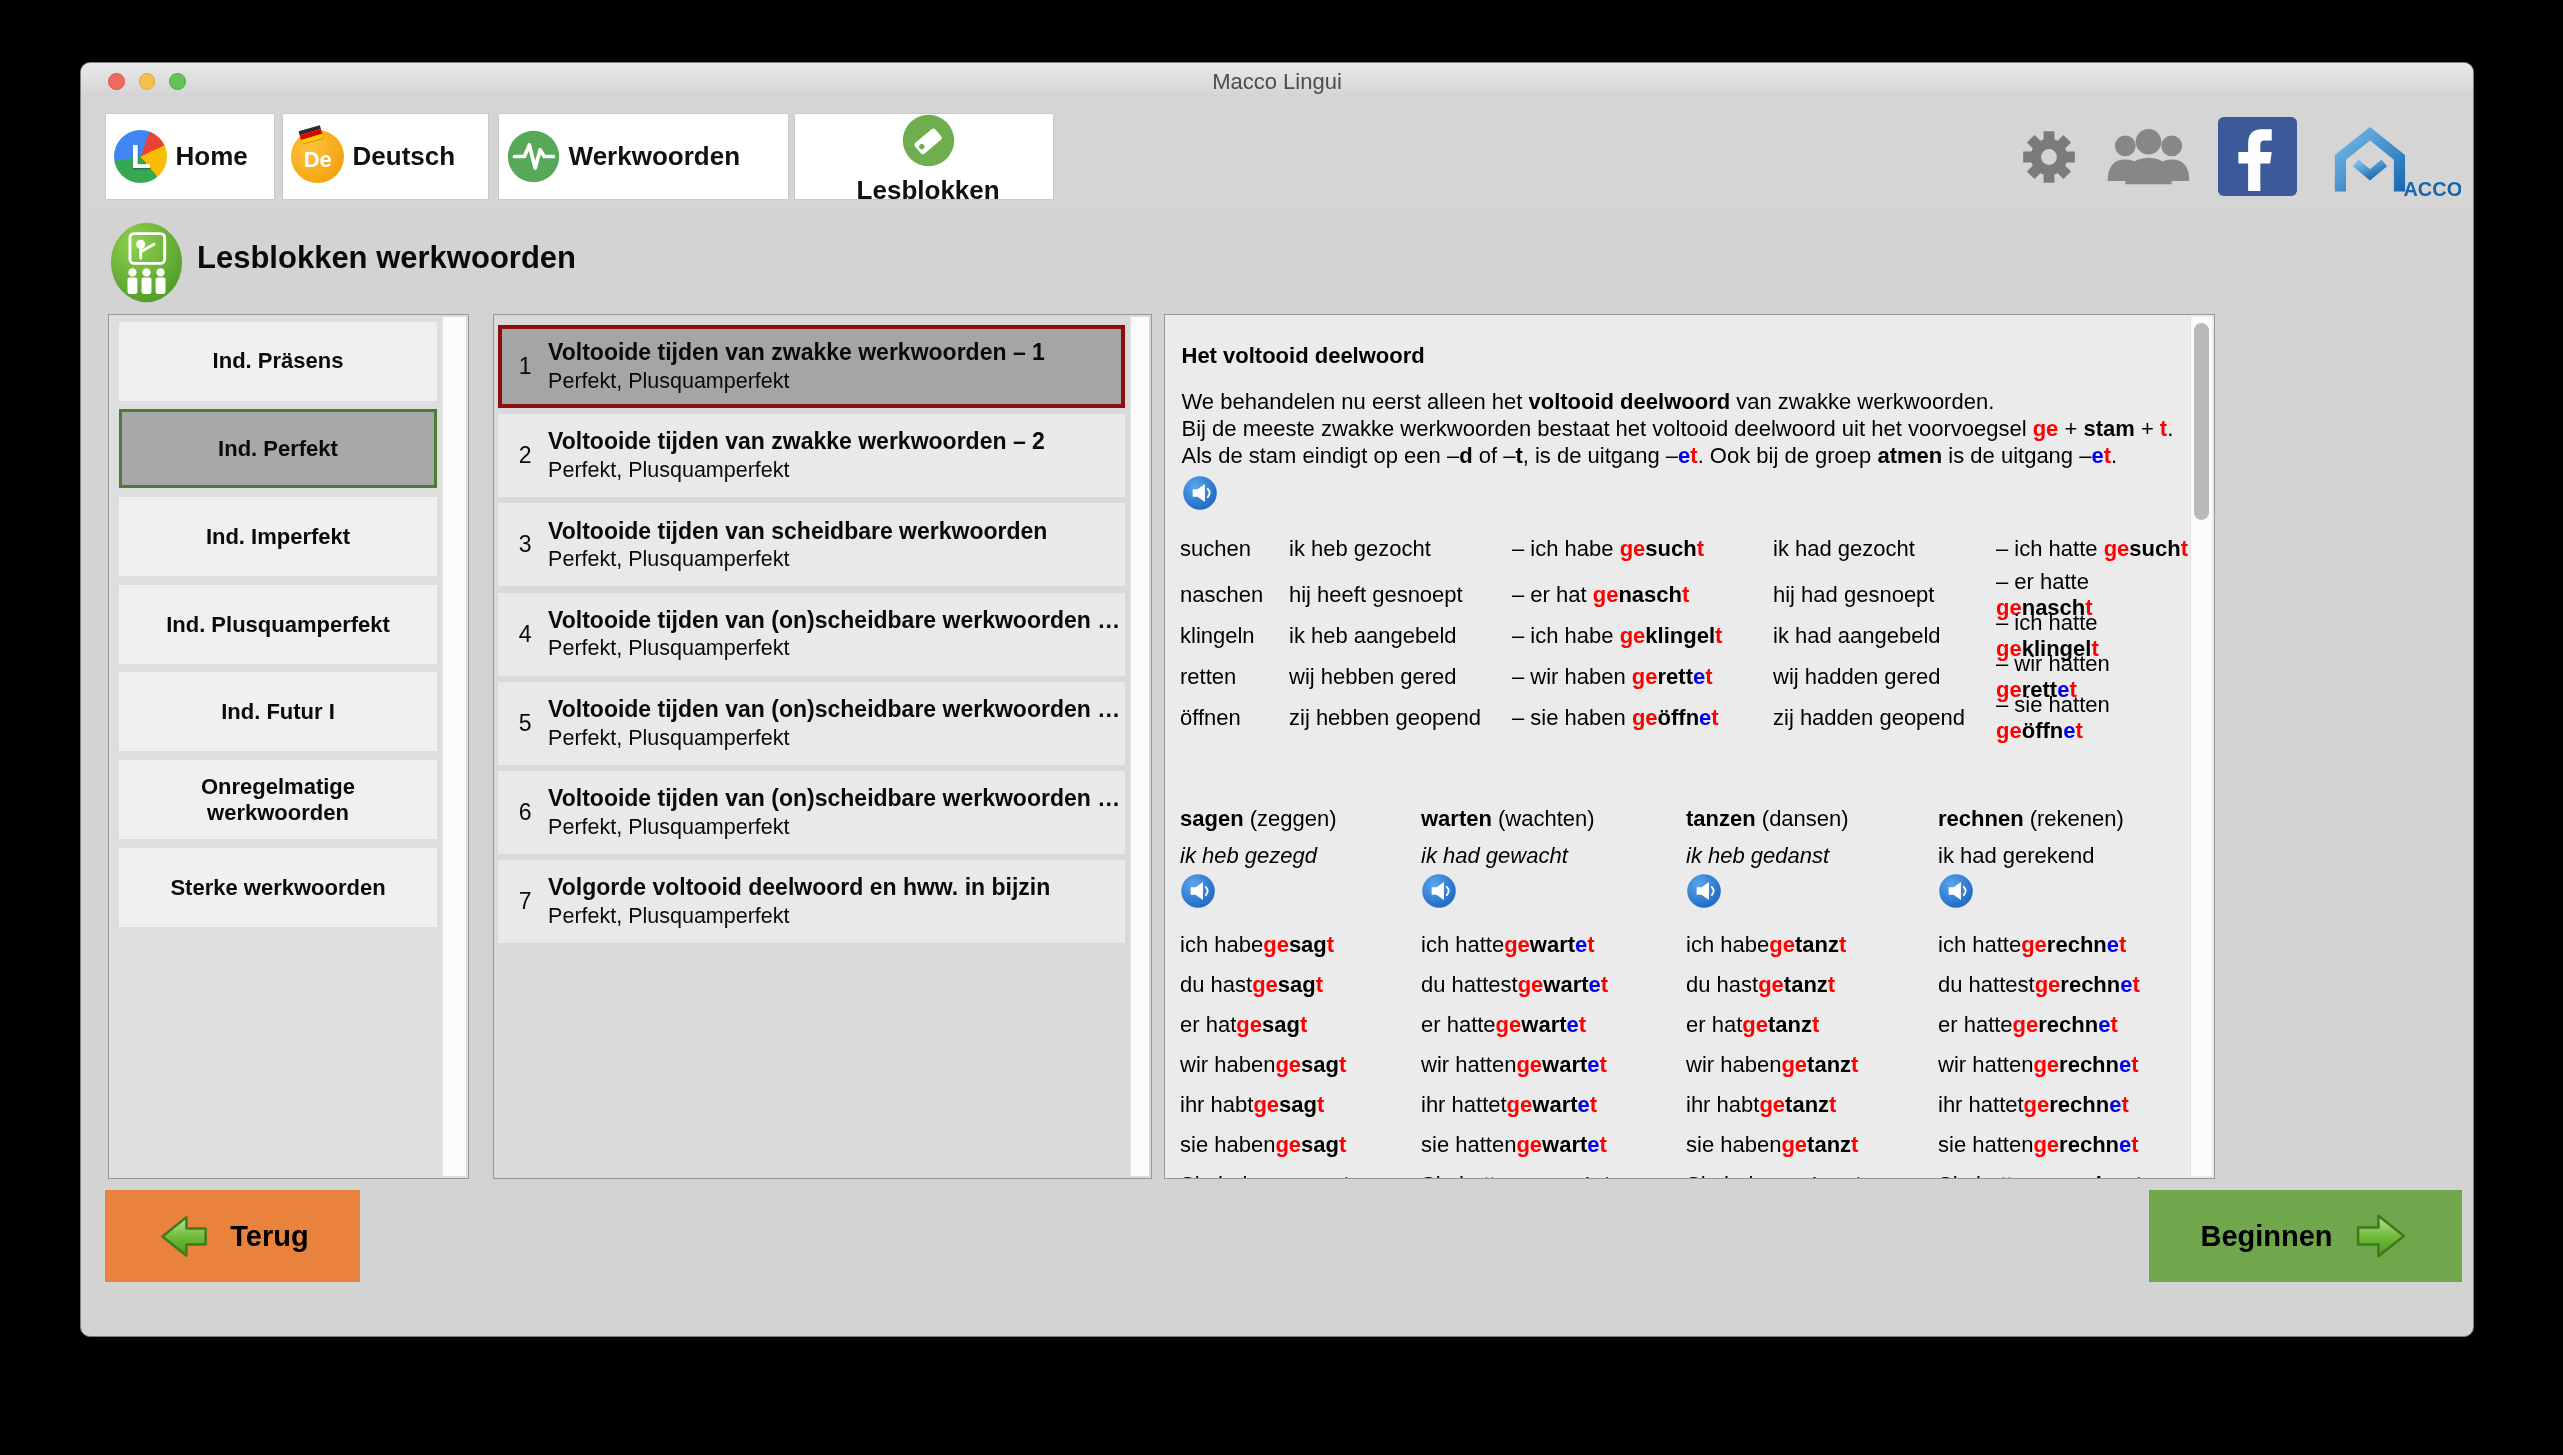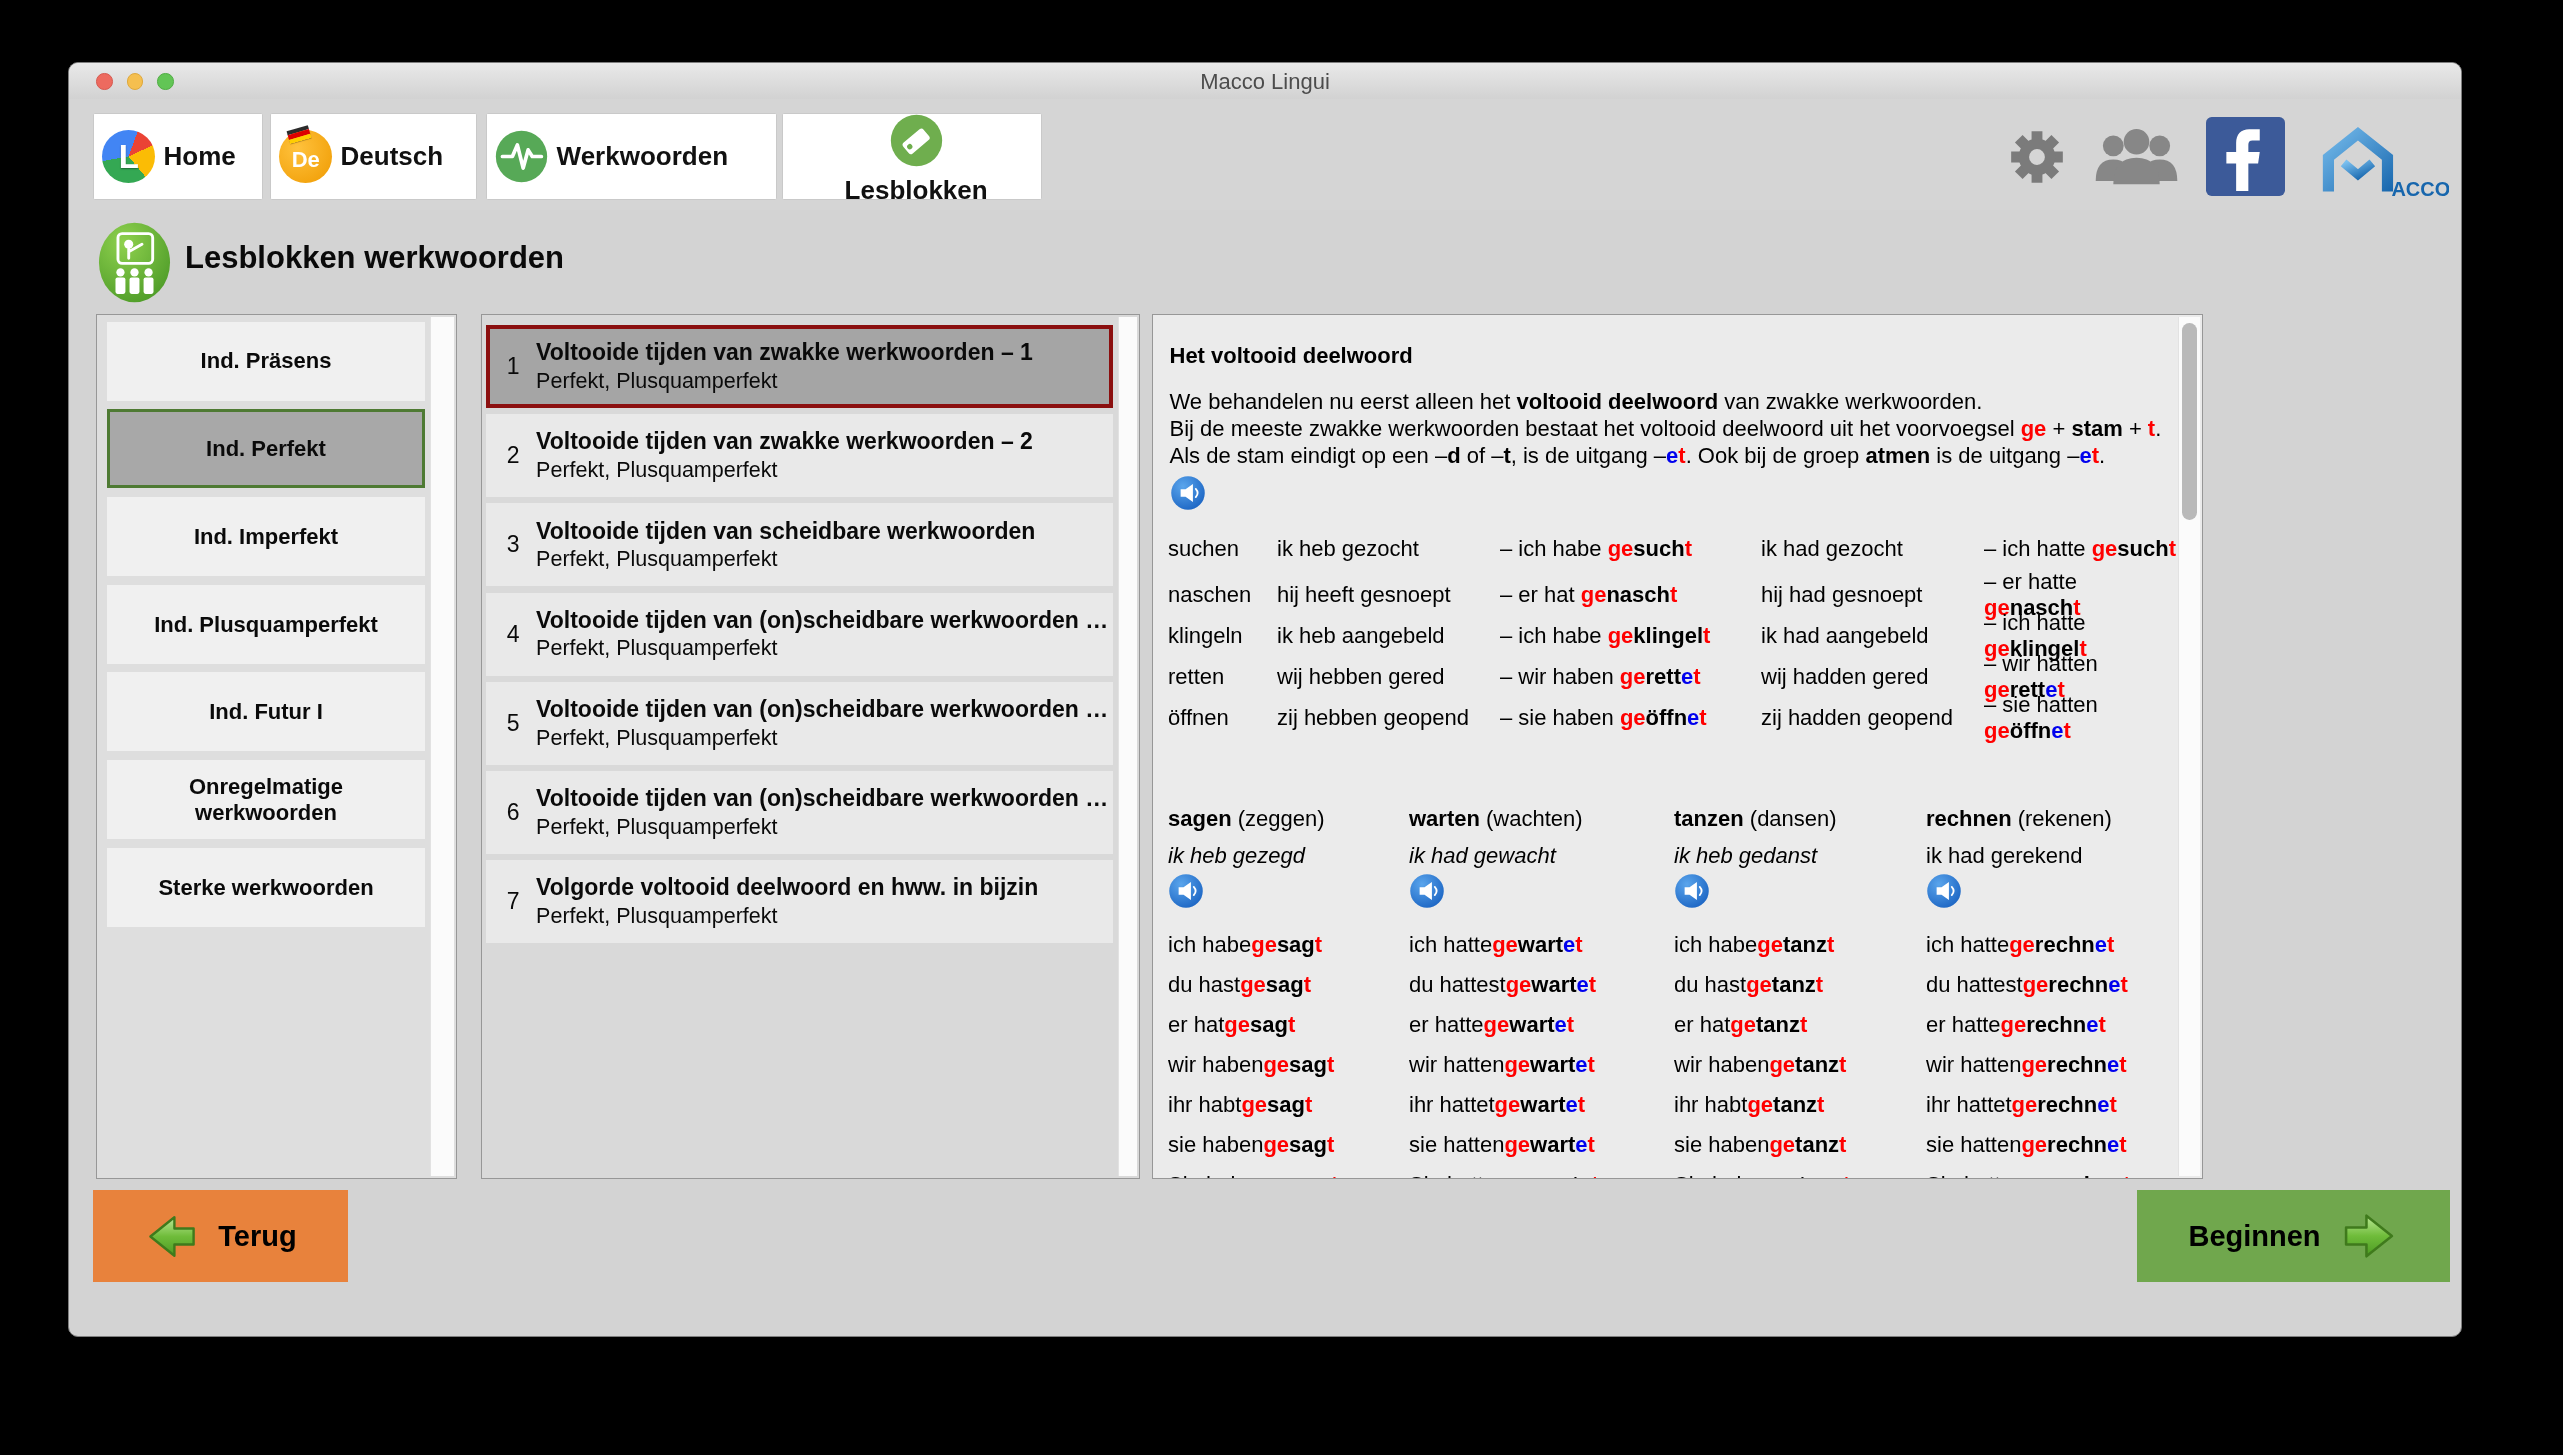--- a/index.html
+++ b/index.html
@@ -1,18 +1,18 @@
 <!DOCTYPE html>
 <html style="font-size:13.2px"><head>
 <meta charset="utf-8">
 <style>
   html,body{margin:0;padding:0;background:#000;}
   body{width:2563px;height:1455px;position:relative;overflow:hidden;
        font-family:"Liberation Sans",sans-serif;-webkit-font-smoothing:antialiased;}
-  .window{position:absolute;left:68px;top:62px;width:2392px;height:1273px;
+  .window{position:absolute;left:80px;top:62px;width:2392px;height:1273px;
           background:#d3d3d3;border-radius:10px;border:0.8px solid #7e7e7e;
           box-shadow:0 20px 58px rgba(0,0,0,.65);overflow:hidden;}
   
   .titlebar{position:absolute;left:0;top:0;right:0;height:36px;
             background:linear-gradient(#e9e9e9,#d2d2d2);border-bottom:0.8px solid #b4b4b4;}
   .lights{position:absolute;left:27px;top:10px;display:flex;gap:14px;}
   .light{width:16.5px;height:16.5px;border-radius:50%;display:inline-block;box-sizing:border-box;}
   .light.red{background:#ed6a5f;border:0.8px solid #d65a50;}
   .light.yellow{background:#f5bf4f;border:0.8px solid #dfa93d;}
   .light.green{background:#62c555;border:0.8px solid #51ad45;}

